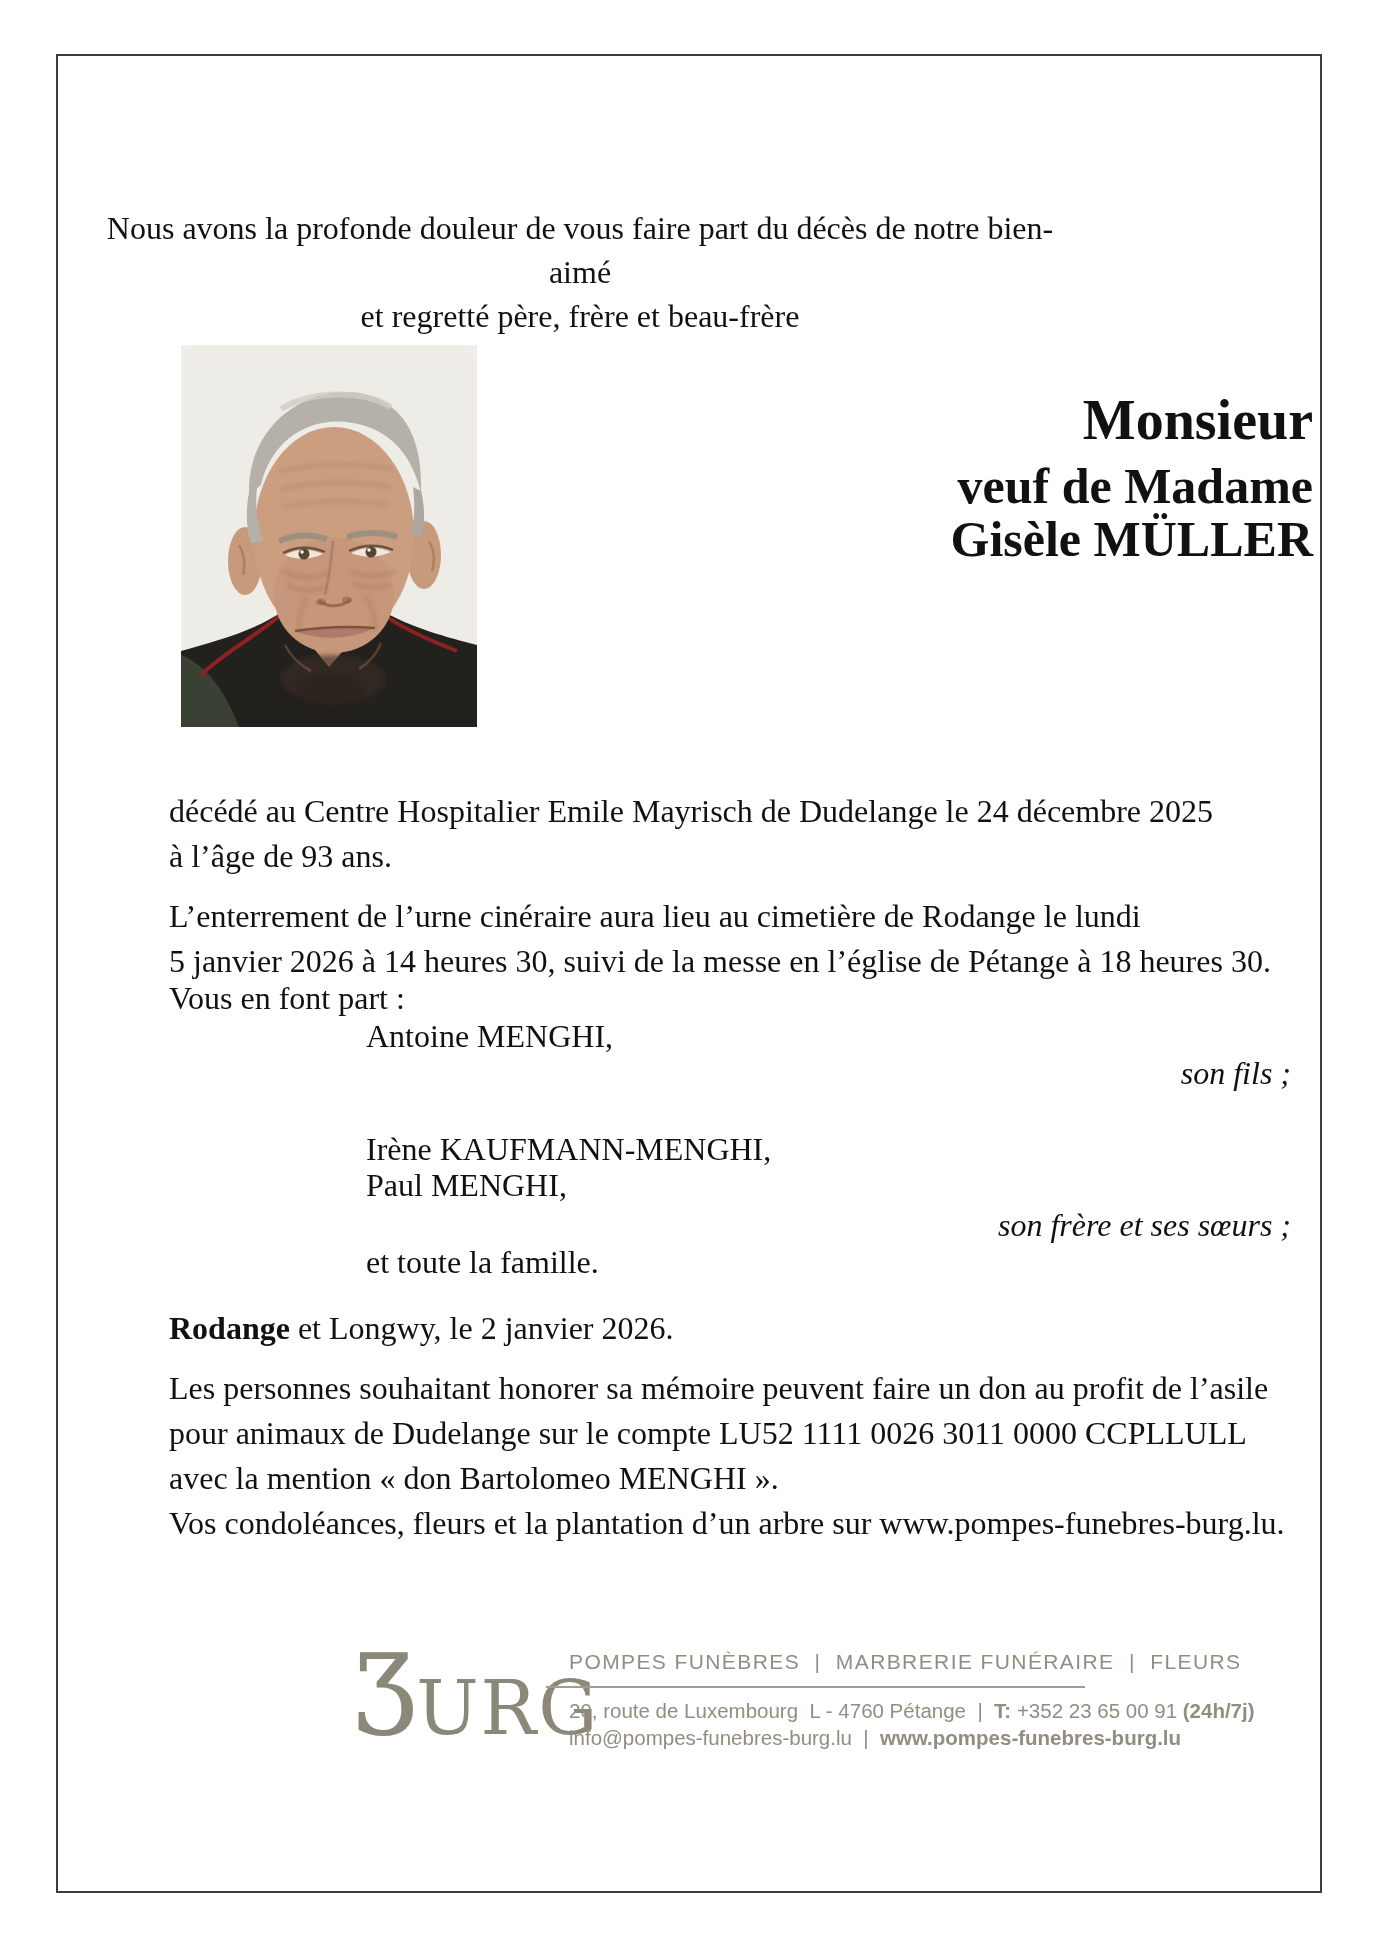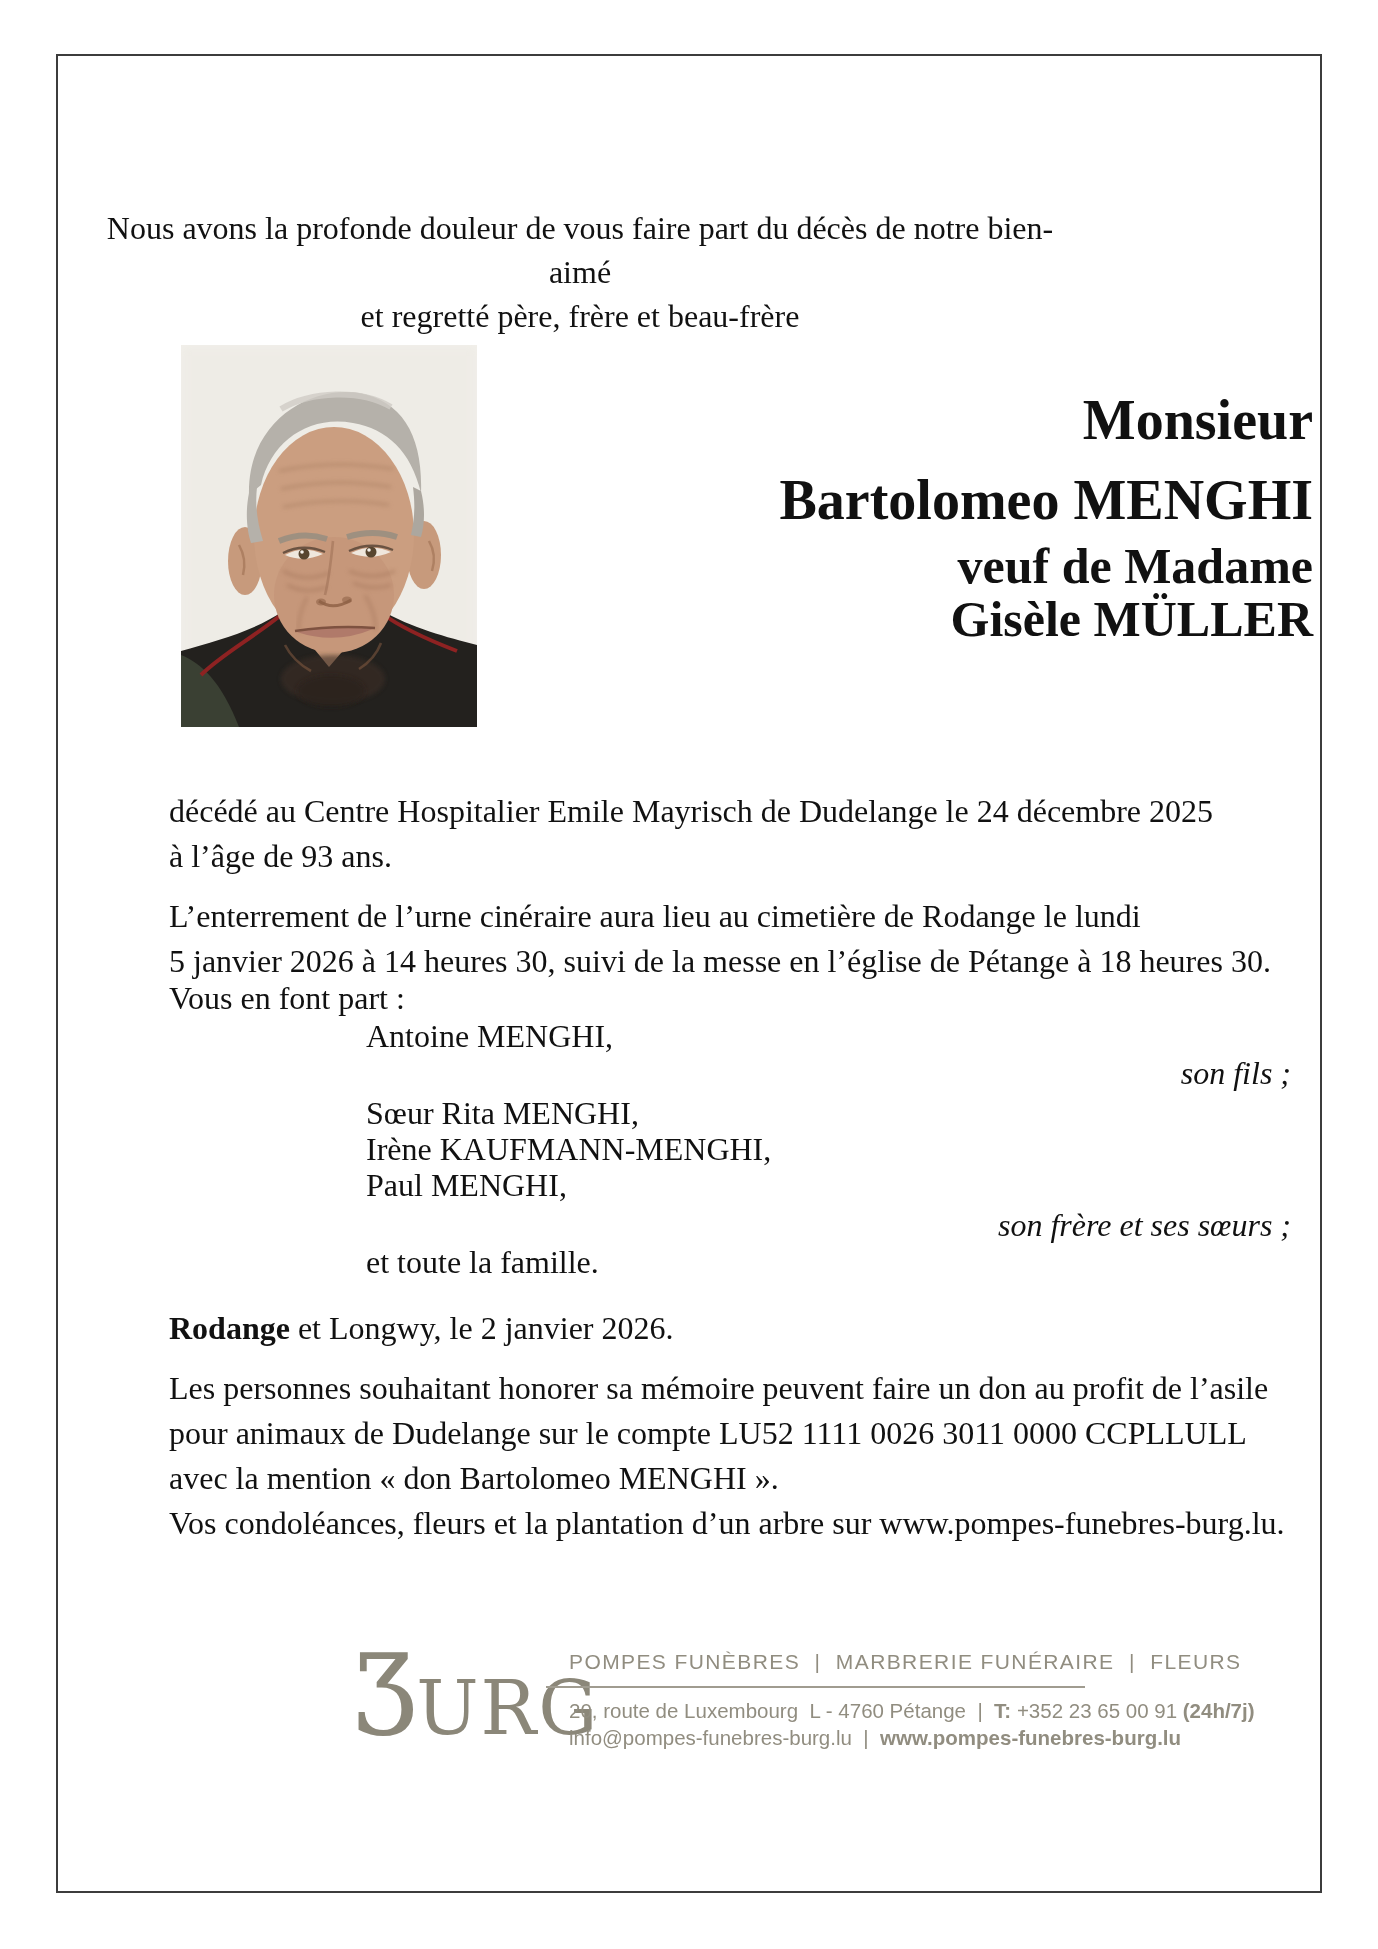--- a/index.html
+++ b/index.html
@@ -137,36 +137,34 @@
 
       <ellipse cx="152" cy="334" rx="52" ry="24" fill="#3c2f26" opacity="0.6" filter="url(#soft)"></ellipse>
       <ellipse cx="150" cy="346" rx="34" ry="16" fill="#2b211a" opacity="0.7" filter="url(#soft)"></ellipse>
       <path d="M104,300 Q112,316 130,326" stroke="#8c5f44" stroke-width="2.6" fill="none" opacity="0.5"></path>
       <path d="M200,298 Q194,314 178,324" stroke="#8c5f44" stroke-width="2.6" fill="none" opacity="0.5"></path>
     </svg>
   </div>
 
   <div class="abs title-block">
     <div class="title-big">Monsieur</div>
-    <div class="title-big">Bartolomeo MENGHI</div>
     <div class="title-small">veuf de Madame</div>
     <div class="title-small">Gisèle MÜLLER</div>
   </div>
 
   <div class="abs body-line left-col" style="top:789px;">décédé au Centre Hospitalier Emile Mayrisch de Dudelange le 24 décembre 2025</div>
   <div class="abs body-line left-col" style="top:834px;">à l’âge de 93 ans.</div>
 
   <div class="abs body-line left-col" style="top:894px;">L’enterrement de l’urne cinéraire aura lieu au cimetière de Rodange le lundi</div>
   <div class="abs body-line left-col" style="top:939px;">5 janvier 2026 à 14 heures 30, suivi de la messe en l’église de Pétange à 18 heures 30.</div>
 
   <div class="abs body-line left-col" style="top:976px;">Vous en font part :</div>
 
   <div class="abs body-line indent-col" style="top:1014px;">Antoine MENGHI,</div>
   <div class="abs body-line right-align" style="top:1051px;">son fils ;</div>
-  <div class="abs body-line indent-col" style="top:1091px;">Sœur Rita MENGHI,</div>
   <div class="abs body-line indent-col" style="top:1127px;">Irène KAUFMANN-MENGHI,</div>
   <div class="abs body-line indent-col" style="top:1163px;">Paul MENGHI,</div>
   <div class="abs body-line right-align" style="top:1203px;">son frère et ses sœurs ;</div>
   <div class="abs body-line indent-col" style="top:1240px;">et toute la famille.</div>
 
   <div class="abs body-line left-col" style="top:1306px;"><span class="b">Rodange</span><span> et Longwy, le 2 janvier 2026.</span></div>
 
   <div class="abs body-line left-col" style="top:1366px;">Les personnes souhaitant honorer sa mémoire peuvent faire un don au profit de l’asile</div>
   <div class="abs body-line left-col" style="top:1411px;">pour animaux de Dudelange sur le compte LU52 1111 0026 3011 0000 CCPLLULL</div>
   <div class="abs body-line left-col" style="top:1456px;">avec la mention « don Bartolomeo MENGHI ».</div>

